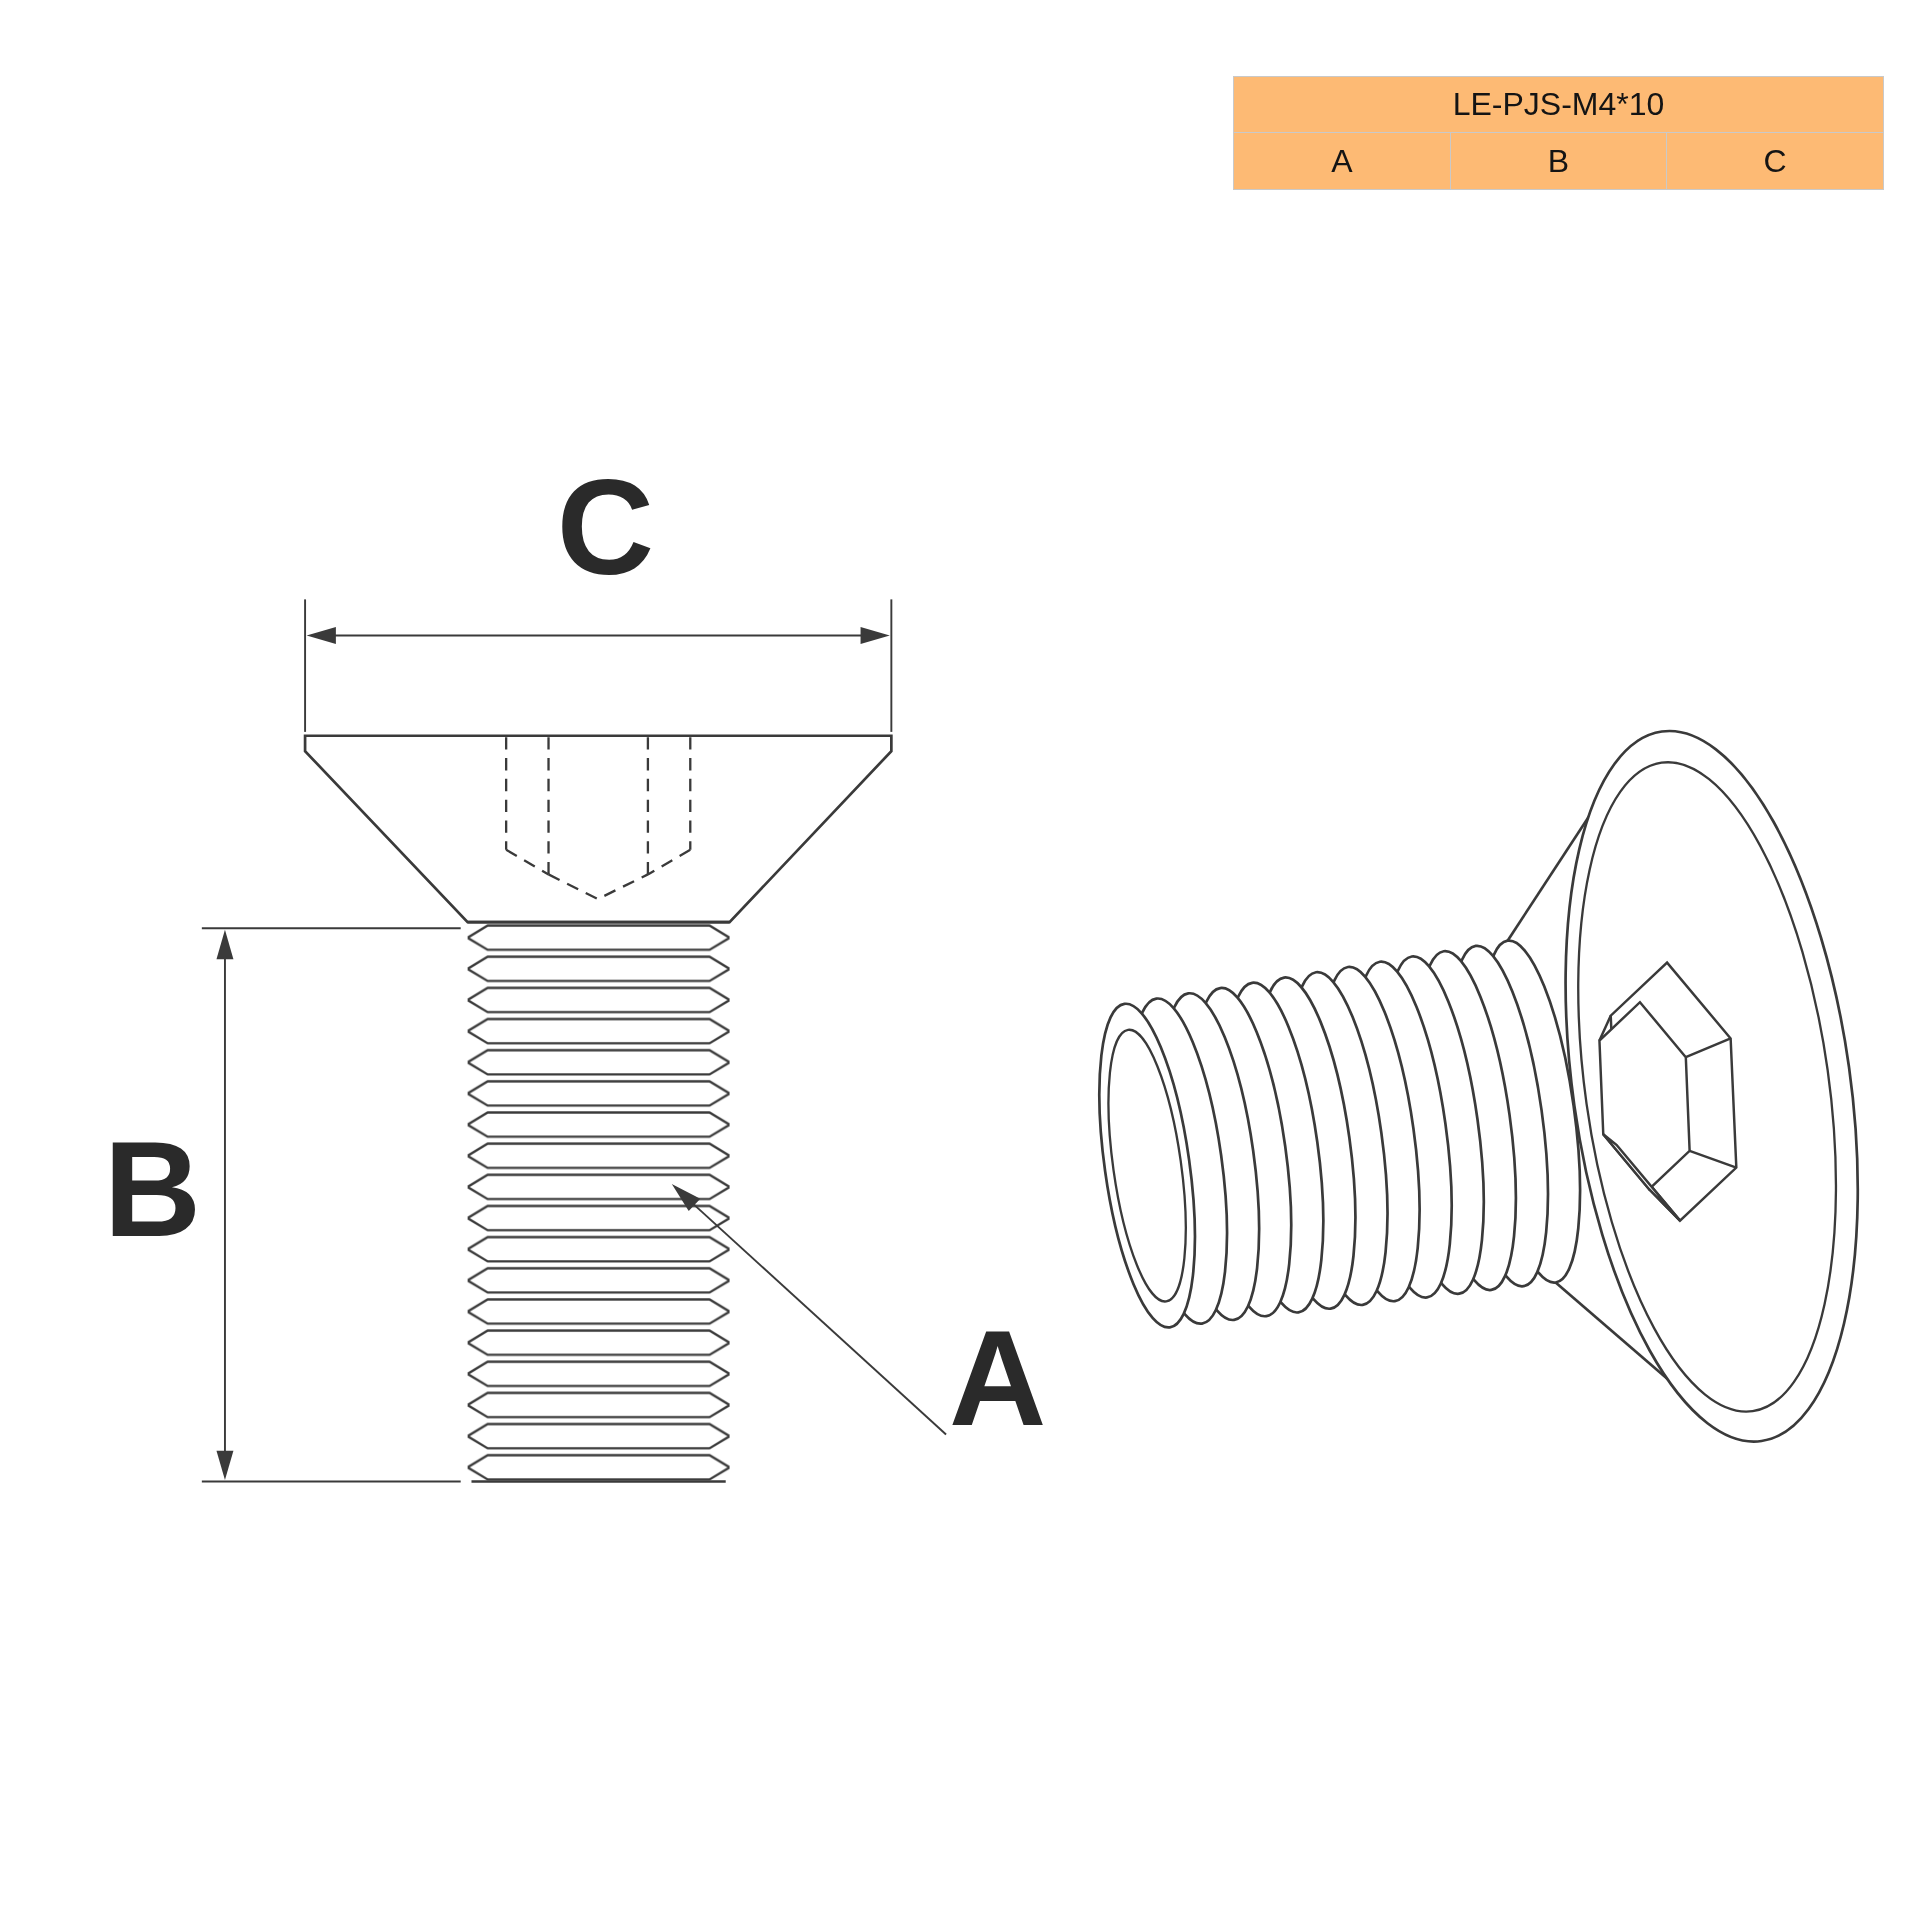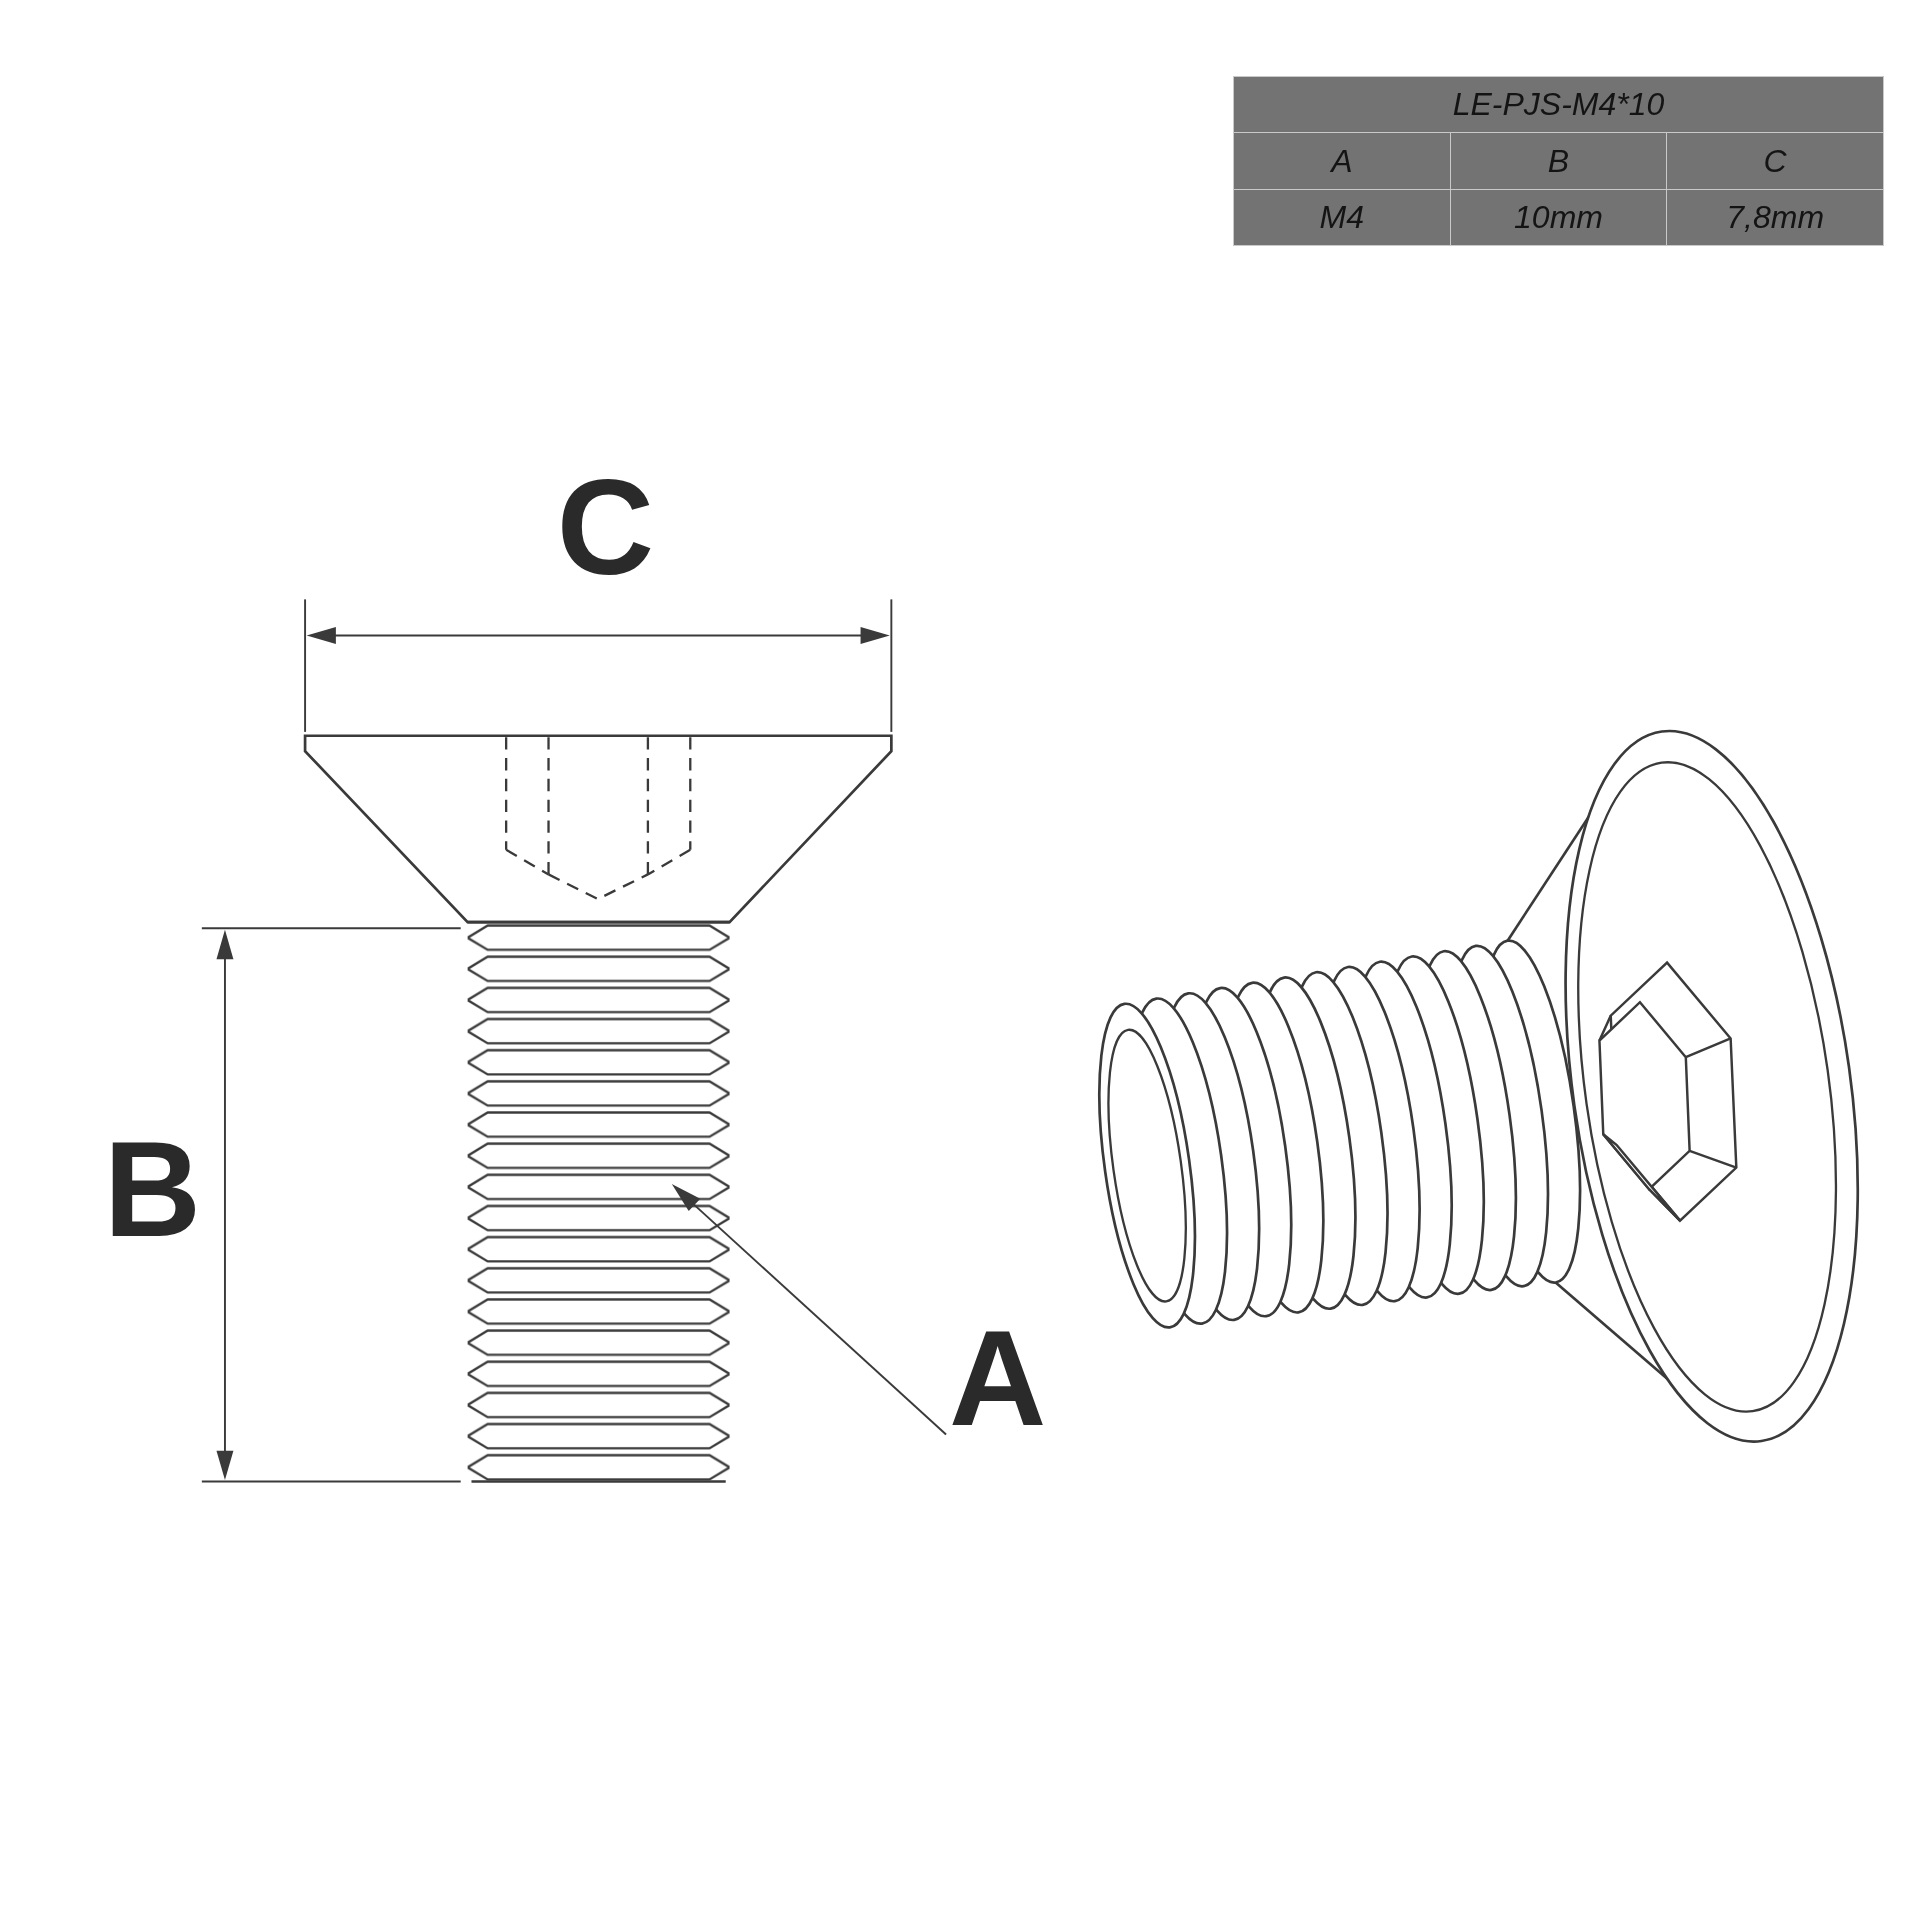--- a/index.html
+++ b/index.html
@@ -3,21 +3,21 @@
 <meta charset="utf-8">
 <style>
   html,body{margin:0;padding:0;background:#ffffff;}
   .stage{position:relative;width:1926px;height:1926px;background:#ffffff;overflow:hidden;
          font-family:"Liberation Sans",sans-serif;}
   .stage svg{position:absolute;left:0;top:0;}
   .spec-table{position:absolute;left:1233px;top:76px;width:651px;}
   .spec-table table{width:100%;border-collapse:collapse;table-layout:fixed;
                     font-size:32px;color:#141414;font-family:"Liberation Sans",sans-serif;}
   .spec-table td{border:1.5px solid #c9c9c9;text-align:center;vertical-align:middle;
-                 padding:7.7px 4.6px;height:40px;background:#737373;font-style:italic;}
+                 padding:7.7px 4.6px;height:40px;background:#fdba74;}
   .dim-letter{font-family:"Liberation Sans",sans-serif;font-weight:600;fill:#2a2a2a;}
 </style>
 </head>
 <body>
 
 <div class="stage">
 
   <svg width="1926" height="1926" viewBox="0 0 2500 2500">
     <defs>
       <pattern id="threadPattern" patternUnits="userSpaceOnUse" x="607" y="1197" width="340" height="40.44">
@@ -106,23 +106,18 @@
     <table>
       <tbody>
         <tr>
           <td colspan="3">LE-PJS-M4*10</td>
         </tr>
         <tr>
           <td>A</td>
           <td>B</td>
           <td>C</td>
         </tr>
-        <tr>
-          <td>M4</td>
-          <td>10mm</td>
-          <td>7,8mm</td>
-        </tr>
       </tbody>
     </table>
   </div>
 
 </div>
 
 
 </body></html>

